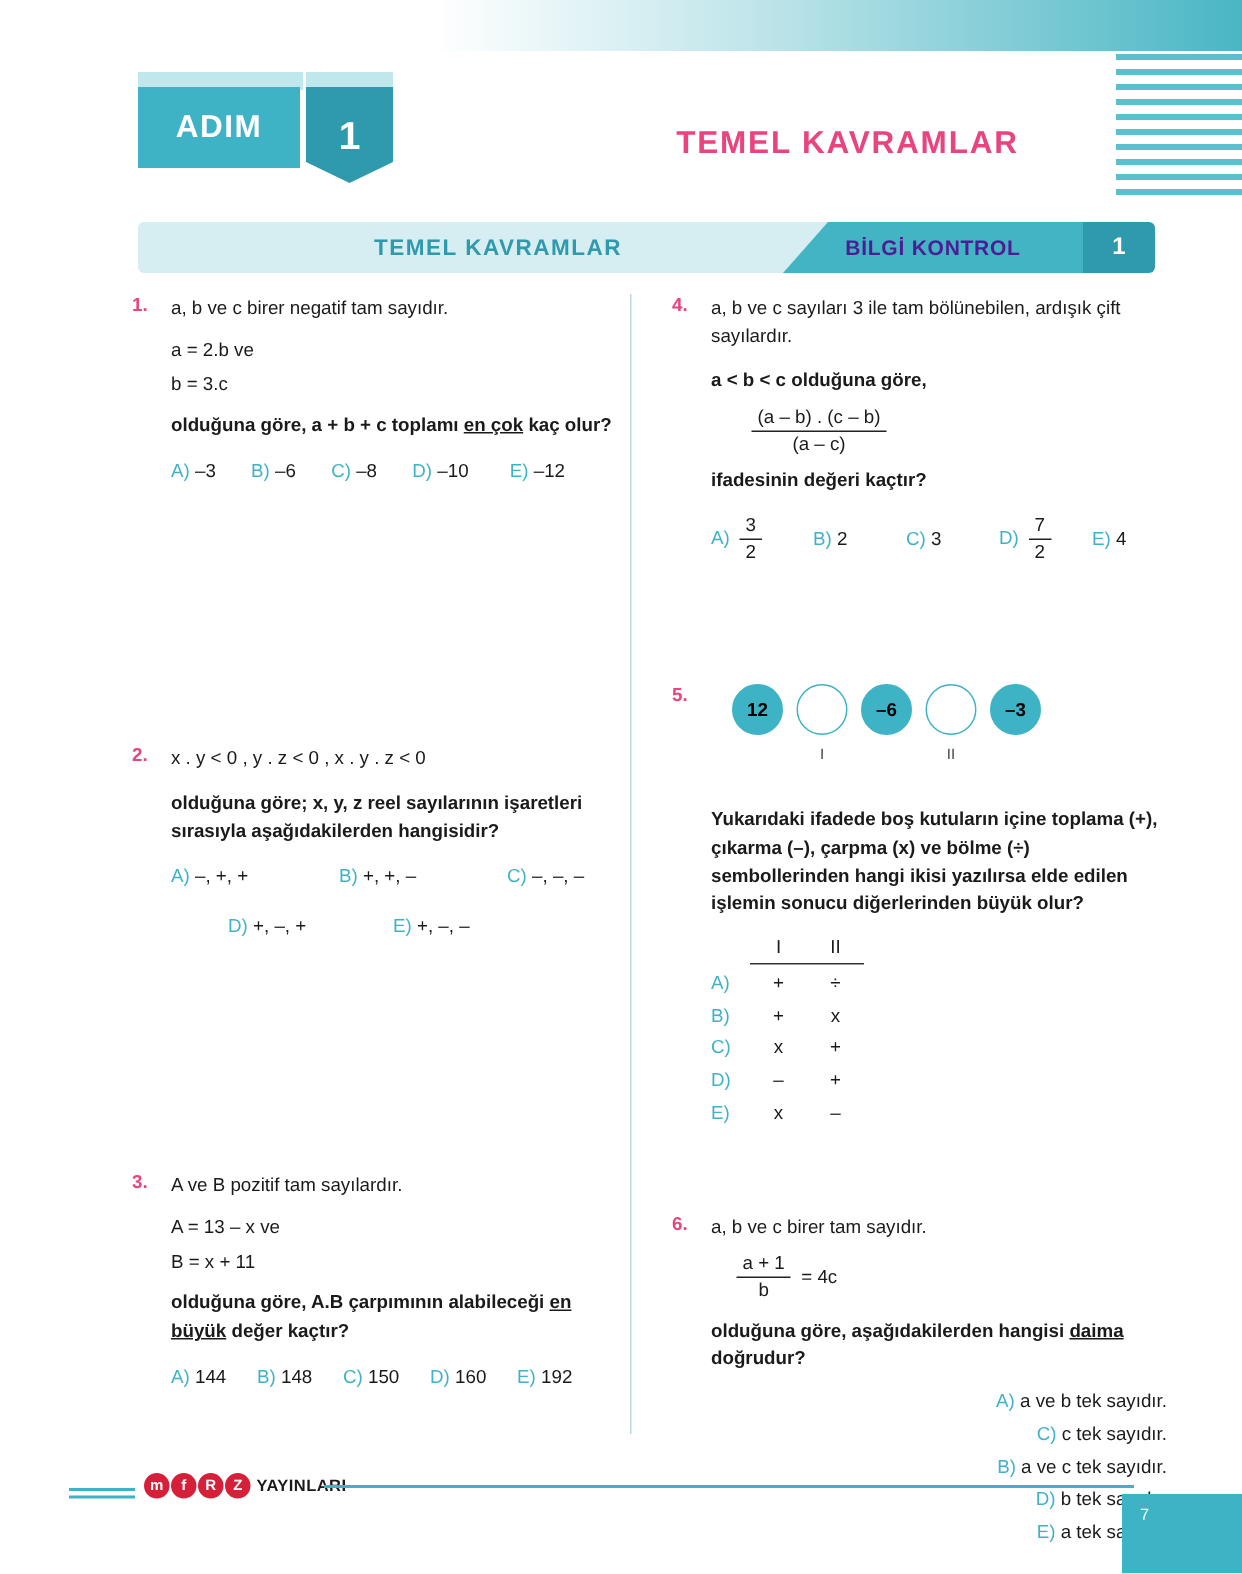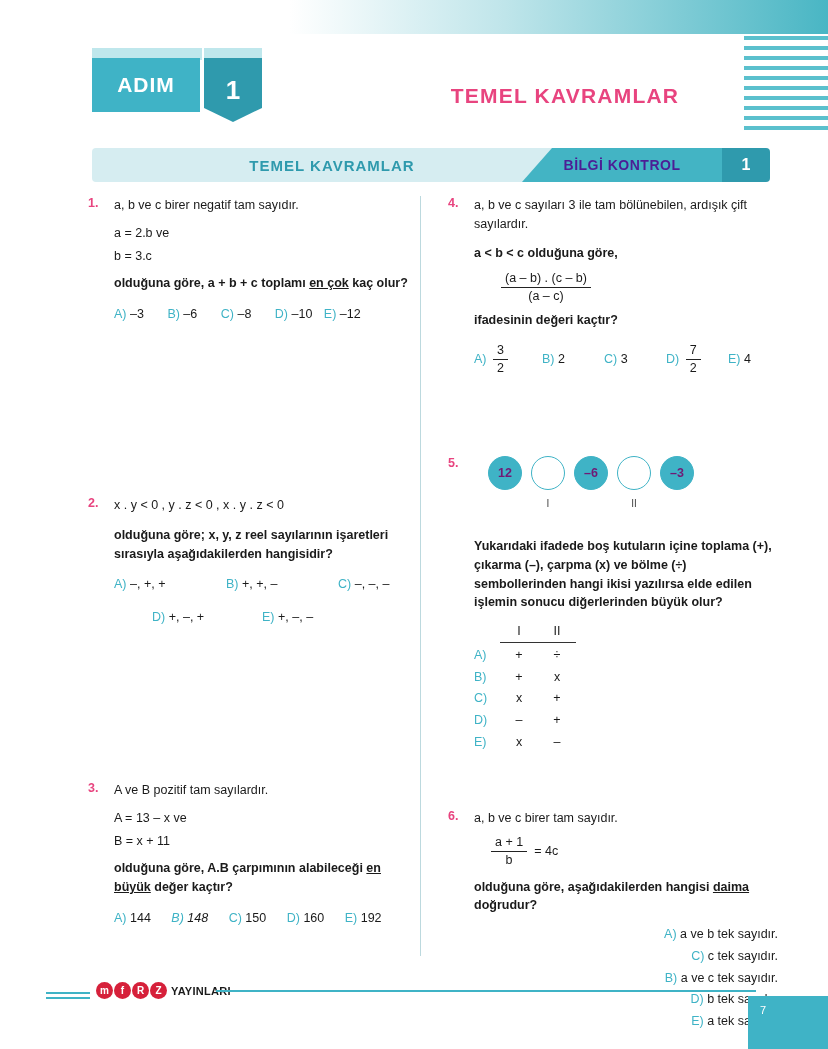--- a/index.html
+++ b/index.html
@@ -107,21 +107,21 @@
   
   .frac { display:inline-block; text-align:center; vertical-align:middle; margin:0 3px; }
   .frac .n { display:block; padding:0 4px; border-bottom:1px solid #222; line-height:1.35; }
   .frac .d { display:block; padding:0 4px; line-height:1.35; }
 
   
   .circrow { display:flex; align-items:center; gap:9px; margin:4px 0 6px 14px; }
   .circ {
     width:34px; height:34px; border-radius:50%;
     border:1.6px solid #3fb3c6; display:flex; align-items:center; justify-content:center;
-    font-size:12.5px; font-weight:bold; color:#701a75; background:#3fb3c6;
+    font-size:12.5px; font-weight:bold; color:#000000; background:#3fb3c6;
   }
   .circ.empty { background:#ffffff; color:#3fb3c6; }
   .marks { display:flex; gap:9px; margin-left:14px; font-size:10px; color:#444; }
   .marks span { width:34px; text-align:center; }
 
   
   .tbl { margin-top:6px; font-size:12.5px; }
   .tbl .hdr { display:flex; border-bottom:1px solid #333; width:76px; margin-left:26px; padding-bottom:1px; }
   .tbl .hdr span { width:38px; text-align:center; }
   .tbl .r { display:flex; margin-top:3px; }
@@ -199,21 +199,21 @@
     <div class="qnum">1.</div>
     <div class="qbody">
       <p>a, b ve c birer negatif tam sayıdır.</p>
       <p class="indent" style="margin-top:9px;">a = 2.b  ve</p>
       <p class="indent">b = 3.c</p>
       <p class="bold" style="margin-top:9px;"><span>olduğuna göre, a + b + c toplamı </span><span class="u">en çok</span><span> kaç olur?</span></p>
       <div class="opts" style="margin-top:12px;">
         <span class="o" style="margin-right:20px;"><span class="olet">A)</span> <span class="otxt">–3</span></span>
         <span class="o" style="margin-right:20px;"><span class="olet">B)</span> <span class="otxt">–6</span></span>
         <span class="o" style="margin-right:20px;"><span class="olet">C)</span> <span class="otxt">–8</span></span>
-        <span class="o" style="margin-right:8px;"><span class="olet">D)</span> <span class="otxt">–10</span></span>
+        <span class="o" style="margin-right:24px;"><span class="olet">D)</span> <span class="otxt">–10</span></span>
         <span class="o"><span class="olet">E)</span> <span class="otxt">–12</span></span>
       </div>
     </div>
   </div>
 
   <div class="q" style="min-height:285px;">
     <div class="qnum">2.</div>
     <div class="qbody">
       <p>x . y &lt; 0 ,      y . z &lt; 0 ,    x . y . z &lt; 0</p>
       <p class="bold" style="margin-top:11px;">olduğuna göre; x, y, z reel sayılarının işaretleri sırasıyla aşağıdakilerden hangisidir?</p>
@@ -231,21 +231,21 @@
 
   <div class="q">
     <div class="qnum">3.</div>
     <div class="qbody">
       <p>A ve B pozitif tam sayılardır.</p>
       <p class="indent" style="margin-top:9px;">A = 13 – x     ve</p>
       <p class="indent">B = x + 11</p>
       <p class="bold" style="margin-top:9px;"><span>olduğuna göre, A.B çarpımının alabileceği </span><span class="u">en büyük</span><span> değer kaçtır?</span></p>
       <div class="opts" style="margin-top:12px;">
         <span class="o" style="margin-right:17px;"><span class="olet">A)</span> <span class="otxt">144</span></span>
-        <span class="o" style="margin-right:17px;font-style:italic;"><span class="olet">B)</span> <span class="otxt">148</span></span>
+        <span class="o" style="margin-right:17px;"><span class="olet">B)</span> <span class="otxt">148</span></span>
         <span class="o" style="margin-right:17px;"><span class="olet">C)</span> <span class="otxt">150</span></span>
         <span class="o" style="margin-right:17px;"><span class="olet">D)</span> <span class="otxt">160</span></span>
         <span class="o"><span class="olet">E)</span> <span class="otxt">192</span></span>
       </div>
     </div>
   </div>
 
 </div>
 
 <div class="col col-right">

